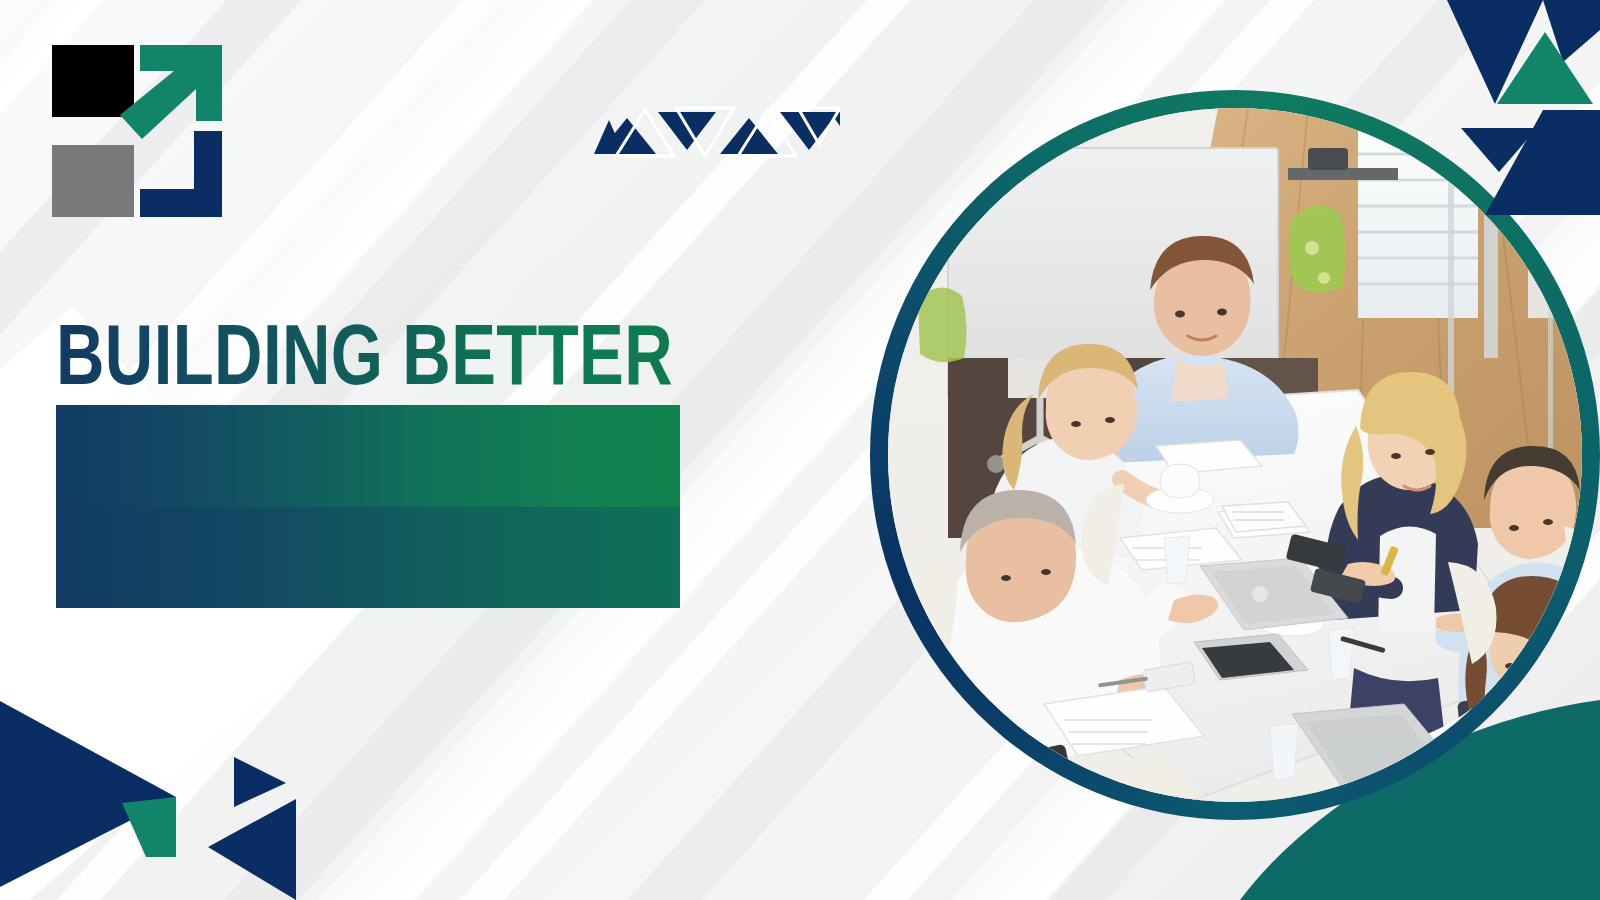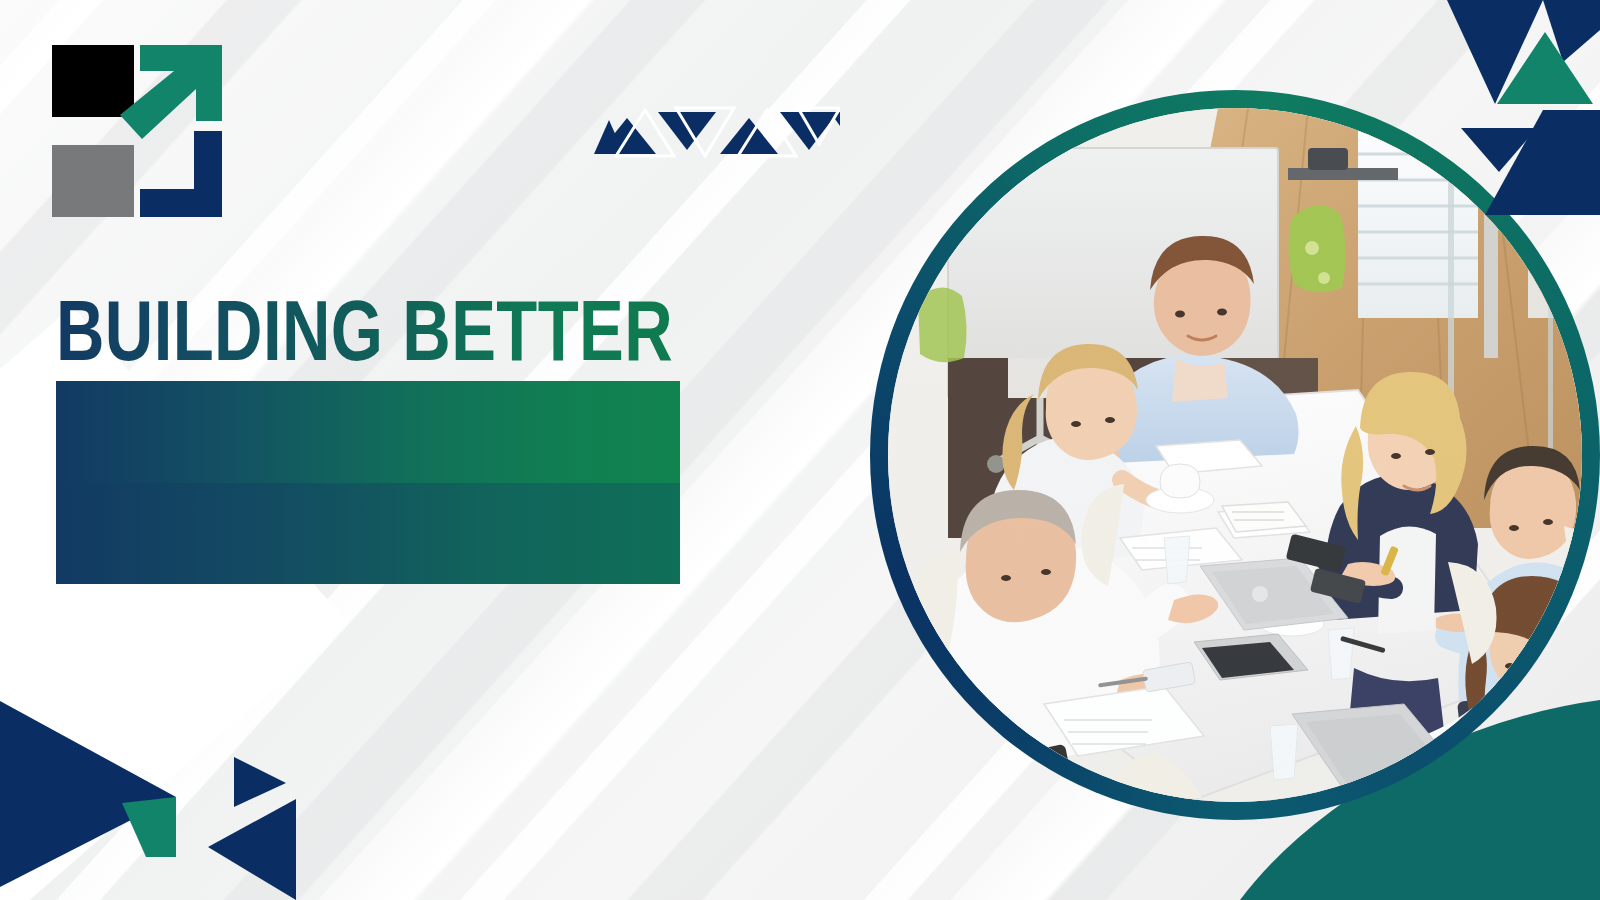--- a/index.html
+++ b/index.html
@@ -42,21 +42,21 @@
   .lg-bl-v{left:0;top:100px;width:28px;height:72px;background:#77797b;}
   .lg-br-h{left:88px;top:144px;width:82px;height:28px;background:#0a2e63;}
   .lg-br-v{left:142px;top:86px;width:28px;height:86px;background:#0a2e63;}
   .lg-arrow{left:62px;top:0;width:108px;height:94px;}
 
   
   .tri-strip{position:absolute;left:594px;top:104px;width:246px;height:56px;}
   .tri-strip svg{display:block;}
 
   
-  .headline{position:absolute;left:56px;top:280px;width:800px;}
+  .headline{position:absolute;left:56px;top:304px;width:800px;}
   .headline .ln{display:block;
     font-family:"Liberation Sans Narrow","Liberation Sans",sans-serif;
     font-weight:700;font-size:86px;line-height:1.18;letter-spacing:0.5px;
     text-transform:uppercase;white-space:nowrap;
     transform:scaleX(0.78);transform-origin:left center;
     background:linear-gradient(90deg,#123a63 0%,#134c62 22%,#116059 52%,#0f7a55 78%,#10794f 100%);
     -webkit-background-clip:text;background-clip:text;color:transparent;
     -webkit-text-fill-color:transparent;}
   .ln2{background:linear-gradient(90deg,#123a63 0%,#134f63 26%,#117059 58%,#117f52 82%,#10834f 100%)!important;
     -webkit-background-clip:text;background-clip:text;}

